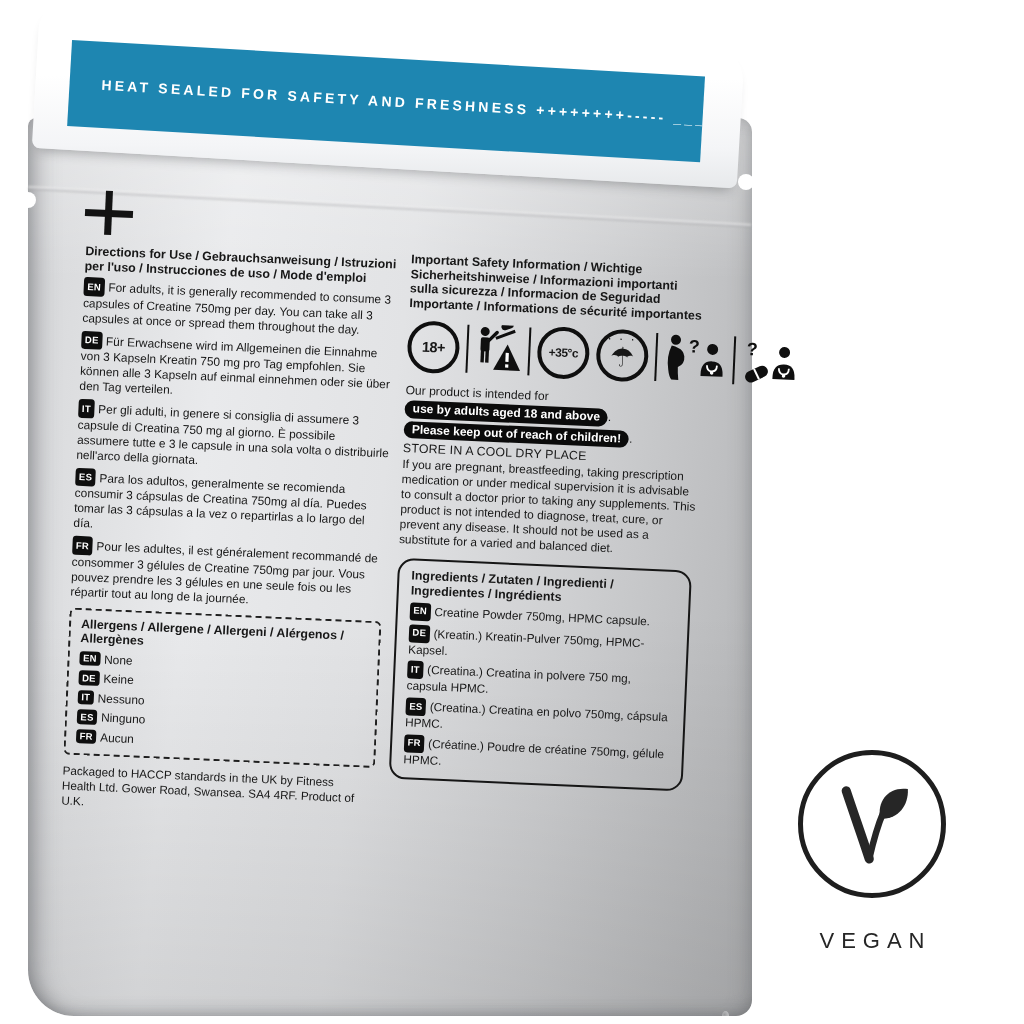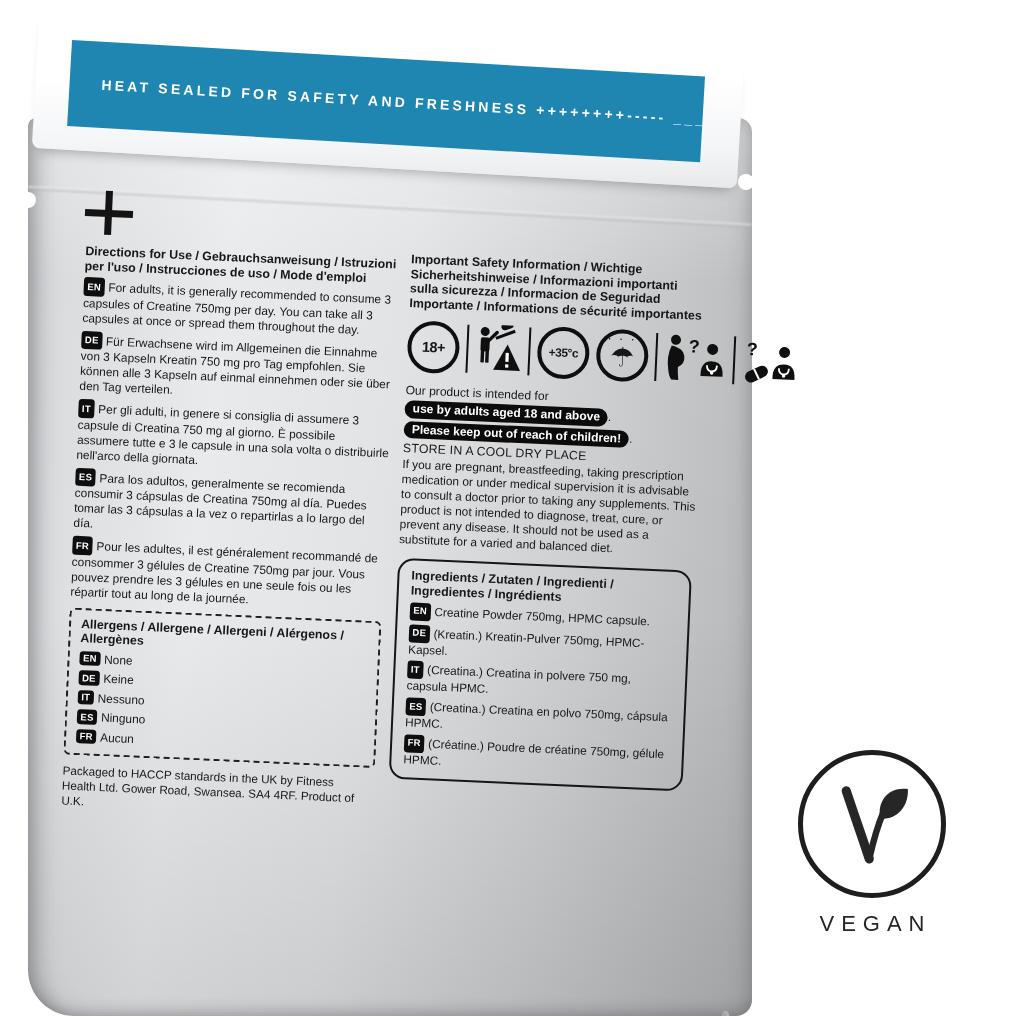--- a/index.html
+++ b/index.html
@@ -102,21 +102,21 @@
   .ing-row{margin-top:4px;font-size:11.8px;line-height:14.6px;}
 
   
   .vegan{position:absolute;left:794px;top:750px;width:156px;text-align:center;z-index:8;}
   .vegan-circle{
     width:138px;height:138px;border:5px solid #1e1e1e;border-radius:50%;
     margin:0 auto;background:#ffffff;
     display:flex;align-items:center;justify-content:center;
   }
   .vegan-label{
-    margin-top:13px;font-size:22px;letter-spacing:7px;color:#262626;
+    margin-top:30px;font-size:22px;letter-spacing:7px;color:#262626;
     padding-left:7px;font-weight:400;
   }
 </style>
 </head>
 <body>
 
 <div class="pouch-body">
   <div class="speck"></div>
 
 </div>

